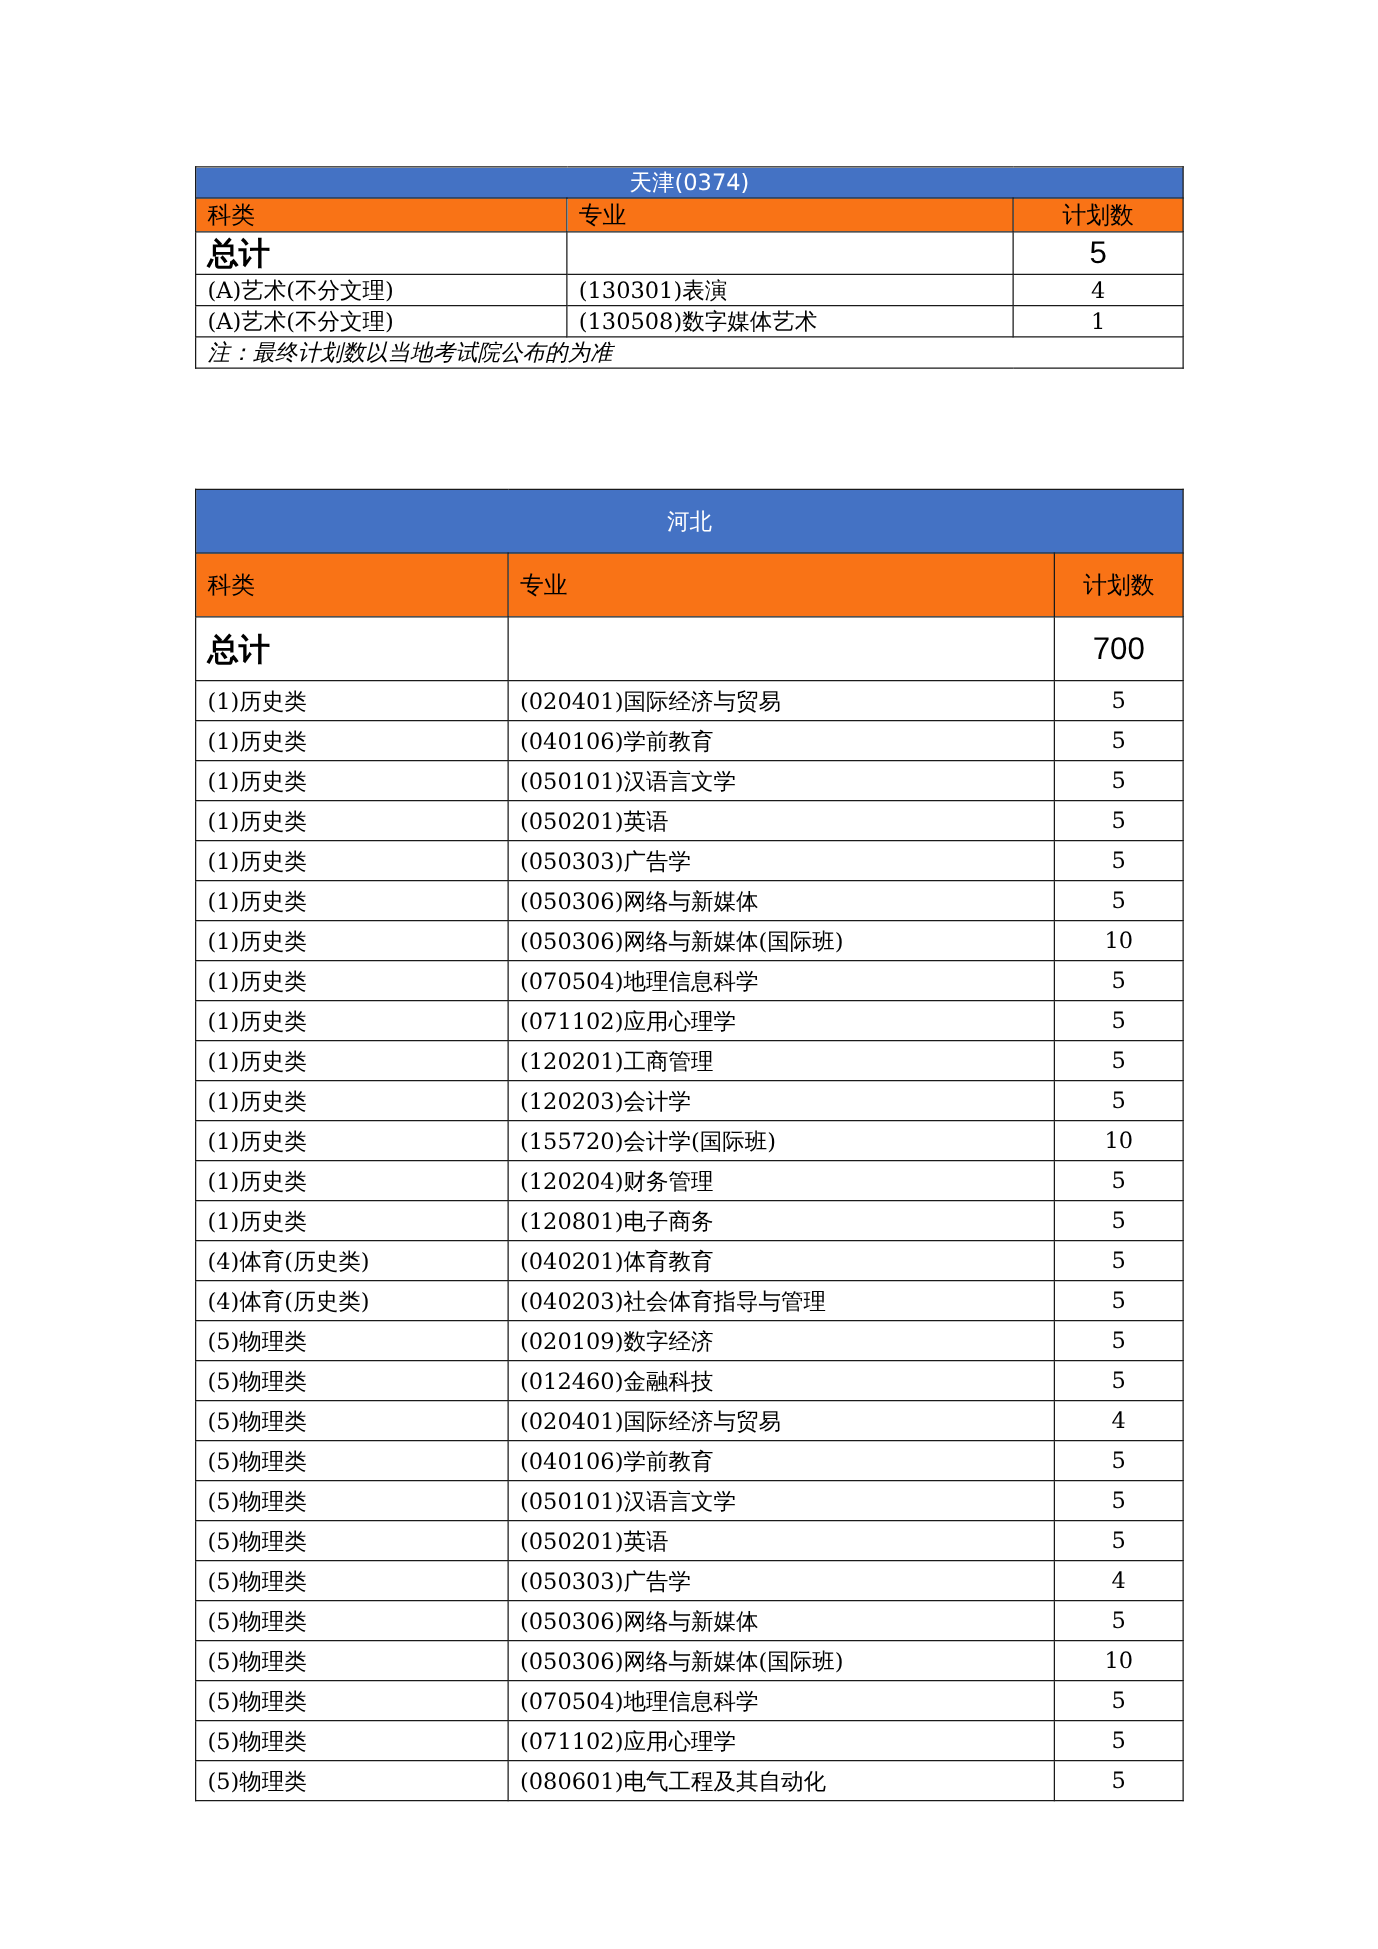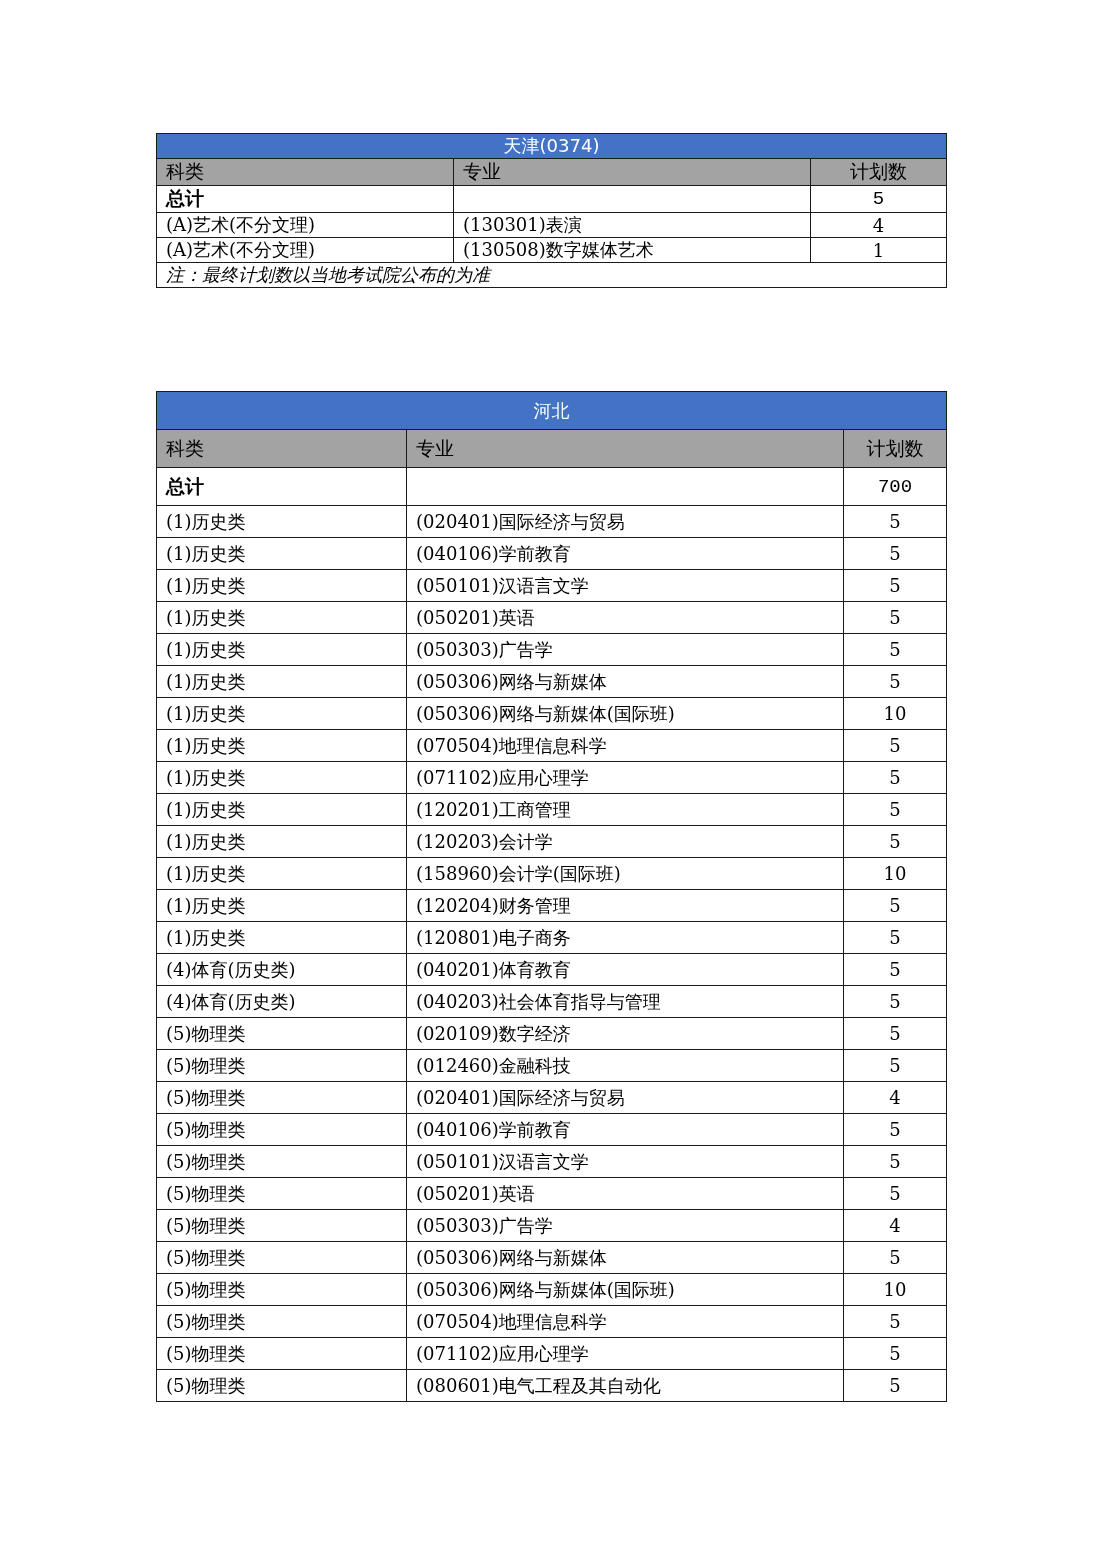--- a/index.html
+++ b/index.html
@@ -1,28 +1,28 @@
 <!DOCTYPE html>
 <html><head>
 <meta charset="utf-8">
 <style>
   html, body { margin: 0; padding: 0; background: #ffffff; }
   body { width: 1102px; height: 1559px; position: relative; font-family: "DejaVu Serif", "Liberation Serif", serif; color: #000; }
   table { border-collapse: collapse; position: absolute; left: 156px; width: 790px; table-layout: fixed; }
   td { border: 1px solid #1a1a1a; padding: 0 0 0 9px; font-size: 18px; white-space: nowrap; overflow: hidden; }
   .title-row td { background: #4472C4; color: #ffffff; text-align: center; padding: 0; font-family: "DejaVu Sans", sans-serif; font-size: 18px; }
-  .head-row td { background: #a3a3a3; font-family: "DejaVu Sans", sans-serif; font-size: 19px; }
+  .head-row td { background: #f97316; font-family: "DejaVu Sans", sans-serif; font-size: 19px; }
   .head-row td.num { text-align: center; padding: 0; }
-  .total-row td { font-family: Liberation Mono, monospace; font-weight: bold; font-size: 19px; }
+  .total-row td { font-family: Liberation Sans, sans-serif; font-weight: bold; font-size: 25px; }
   .total-row td.num { text-align: center; padding: 0; font-weight: normal; }
   td.num { text-align: center; padding: 0; margin-left: 36px; }
   #t1 { top: 133px; }
   #t1 tr { height: 24px; }
   #t2 { top: 391px; }
-  #t2 tr.title-row, #t2 tr.head-row, #t2 tr.total-row { height: 38px; }
+  #t2 tr.title-row, #t2 tr.head-row, #t2 tr.total-row { height: 51px; }
   #t2 tr.data-row { height: 32px; }
   #t2 tr.data-row td { font-size: 18px; }
   .note td { padding-left: 9px; font-style: italic; }
 </style>
 </head>
 <body>
 
 <table id="t1">
   <colgroup>
       <col style="width:297px">
@@ -131,21 +131,21 @@
         <td>(120201)工商管理</td>
         <td class="num">5</td>
       </tr>
       <tr class="data-row">
         <td>(1)历史类</td>
         <td>(120203)会计学</td>
         <td class="num">5</td>
       </tr>
       <tr class="data-row">
         <td>(1)历史类</td>
-        <td>(158960)会计学(国际班)</td>
+        <td>(155720)会计学(国际班)</td>
         <td class="num">10</td>
       </tr>
       <tr class="data-row">
         <td>(1)历史类</td>
         <td>(120204)财务管理</td>
         <td class="num">5</td>
       </tr>
       <tr class="data-row">
         <td>(1)历史类</td>
         <td>(120801)电子商务</td>

